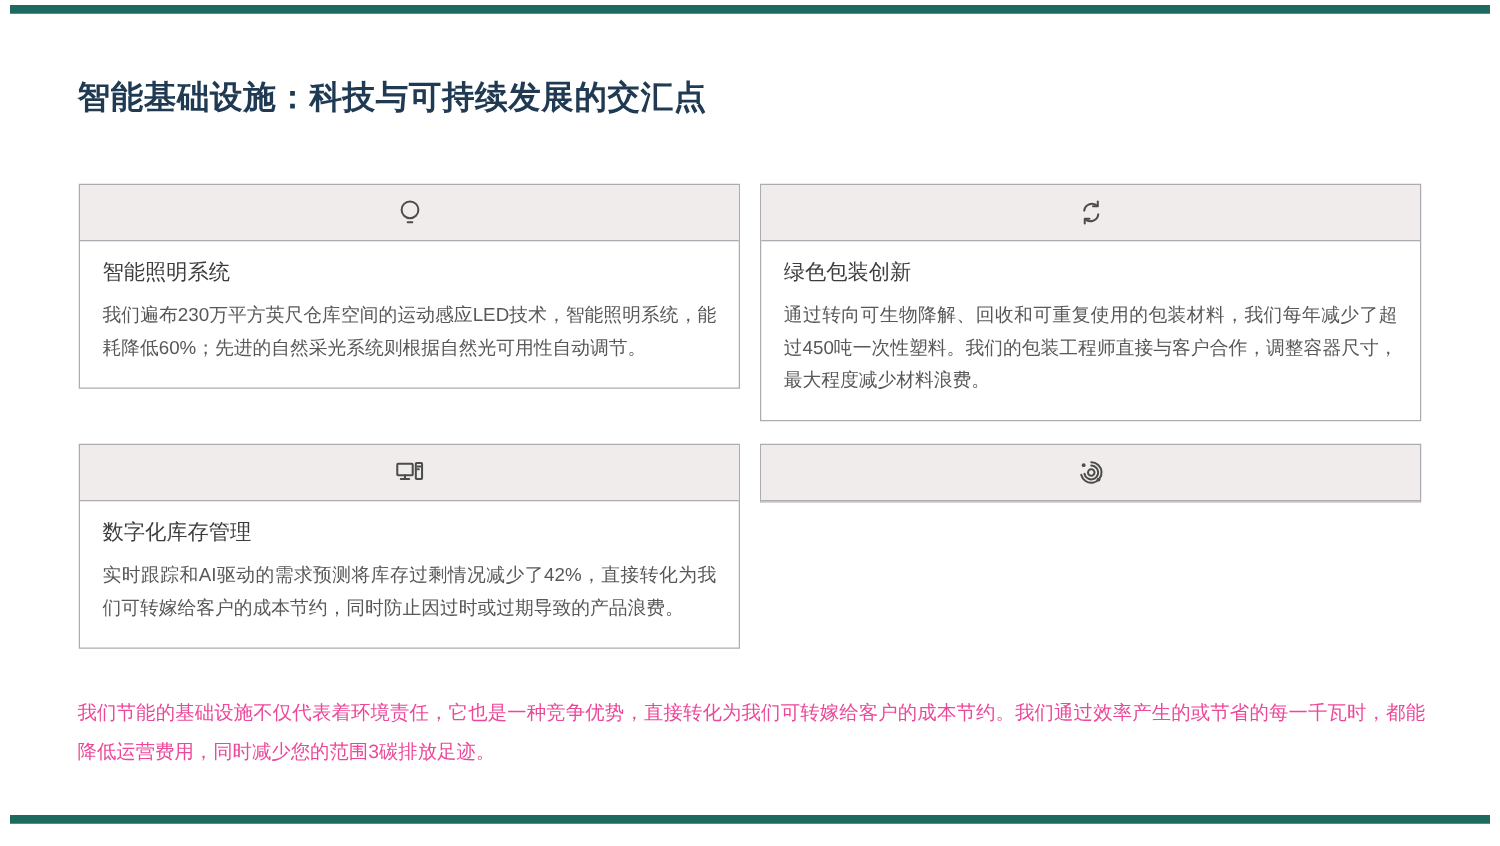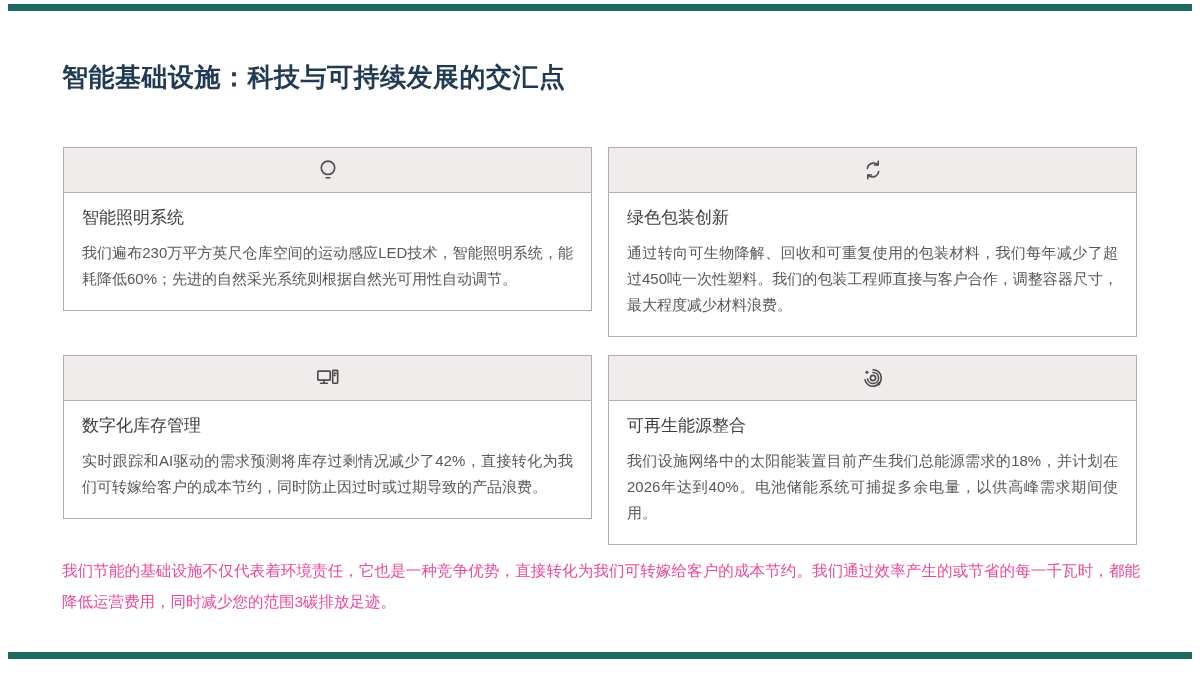--- a/index.html
+++ b/index.html
@@ -105,23 +105,19 @@
       <span>
         <svg width="26" height="26" viewBox="0 0 24 24" fill="none" stroke="#4c4c4c" stroke-width="1.5" stroke-linecap="round" stroke-linejoin="round">
           <circle cx="12" cy="12" r="2.4"></circle>
           <path d="M12 6.9a5.1 5.1 0 1 1-5 6"></path>
           <path d="M12 4.4a7.6 7.6 0 1 1-7.4 9.3"></path>
           <circle cx="6.4" cy="6.6" r="1.4" fill="#4c4c4c" stroke="none"></circle>
           <circle cx="17.4" cy="17.2" r="1.4" fill="#4c4c4c" stroke="none"></circle>
         </svg>
       </span>
     </div>
-    <div class="card-body">
-      <div class="card-title">可再生能源整合</div>
-      <div class="card-text">我们设施网络中的太阳能装置目前产生我们总能源需求的18%，并计划在2026年达到40%。电池储能系统可捕捉多余电量，以供高峰需求期间使用。</div>
-    </div>
   </div>
 
 </div>
 
 <p class="footer-note">我们节能的基础设施不仅代表着环境责任，它也是一种竞争优势，直接转化为我们可转嫁给客户的成本节约。我们通过效率产生的或节省的每一千瓦时，都能降低运营费用，同时减少您的范围3碳排放足迹。</p>
 
 <div class="accent-bar bottom"></div>
 
 </body></html>

